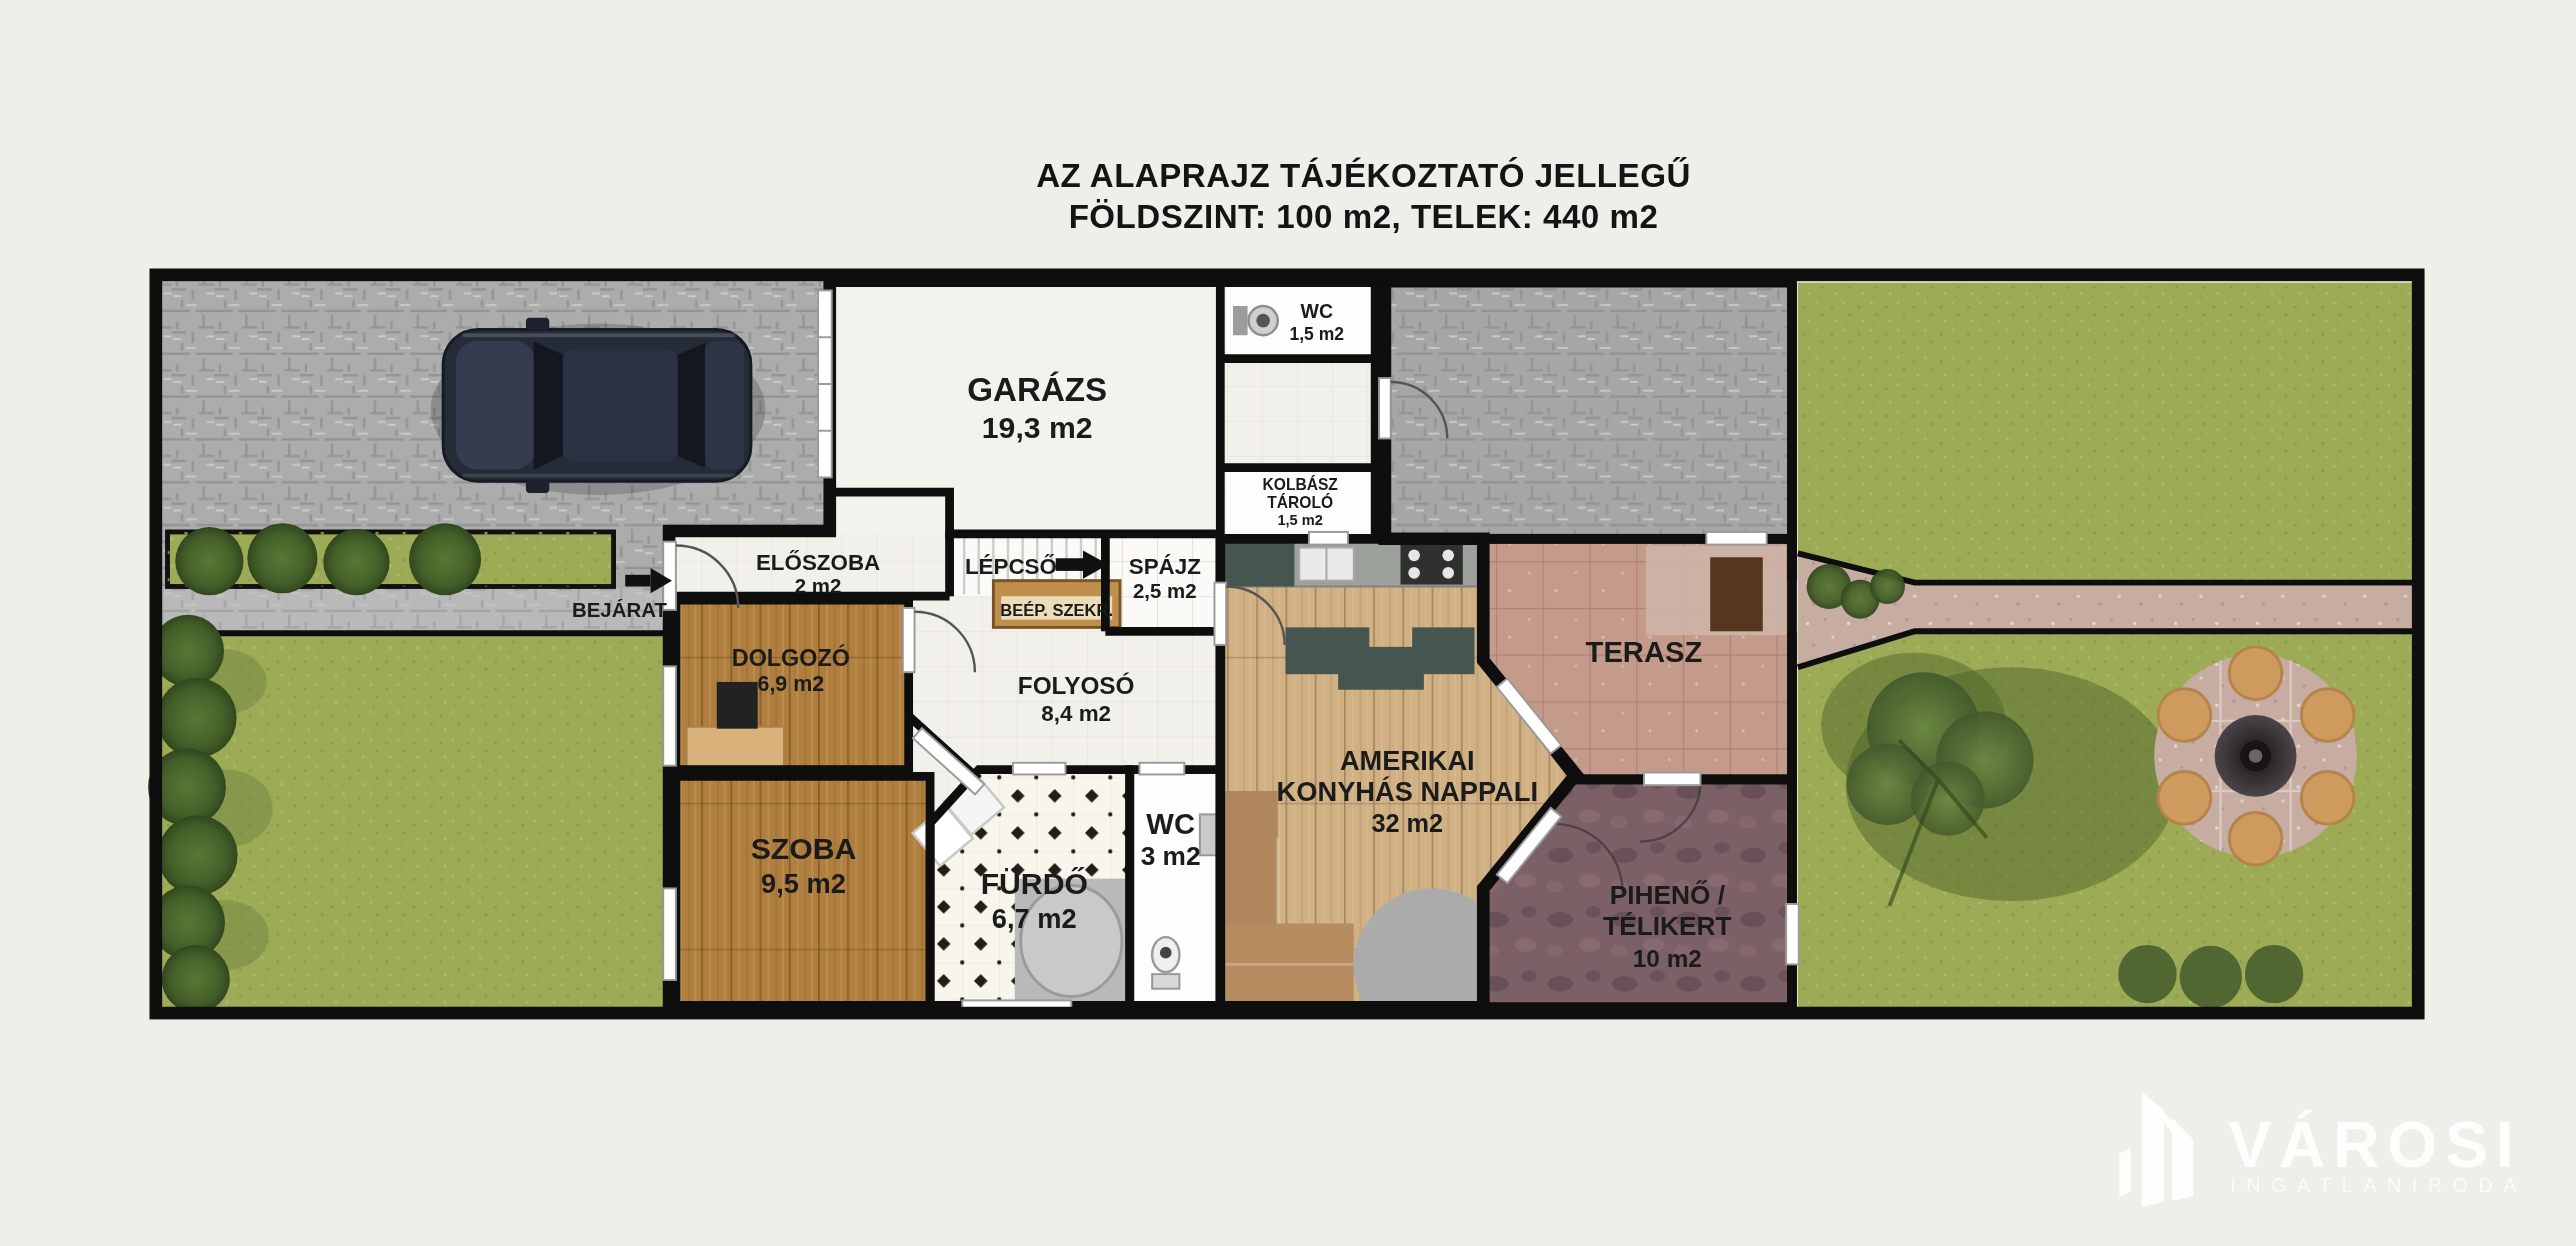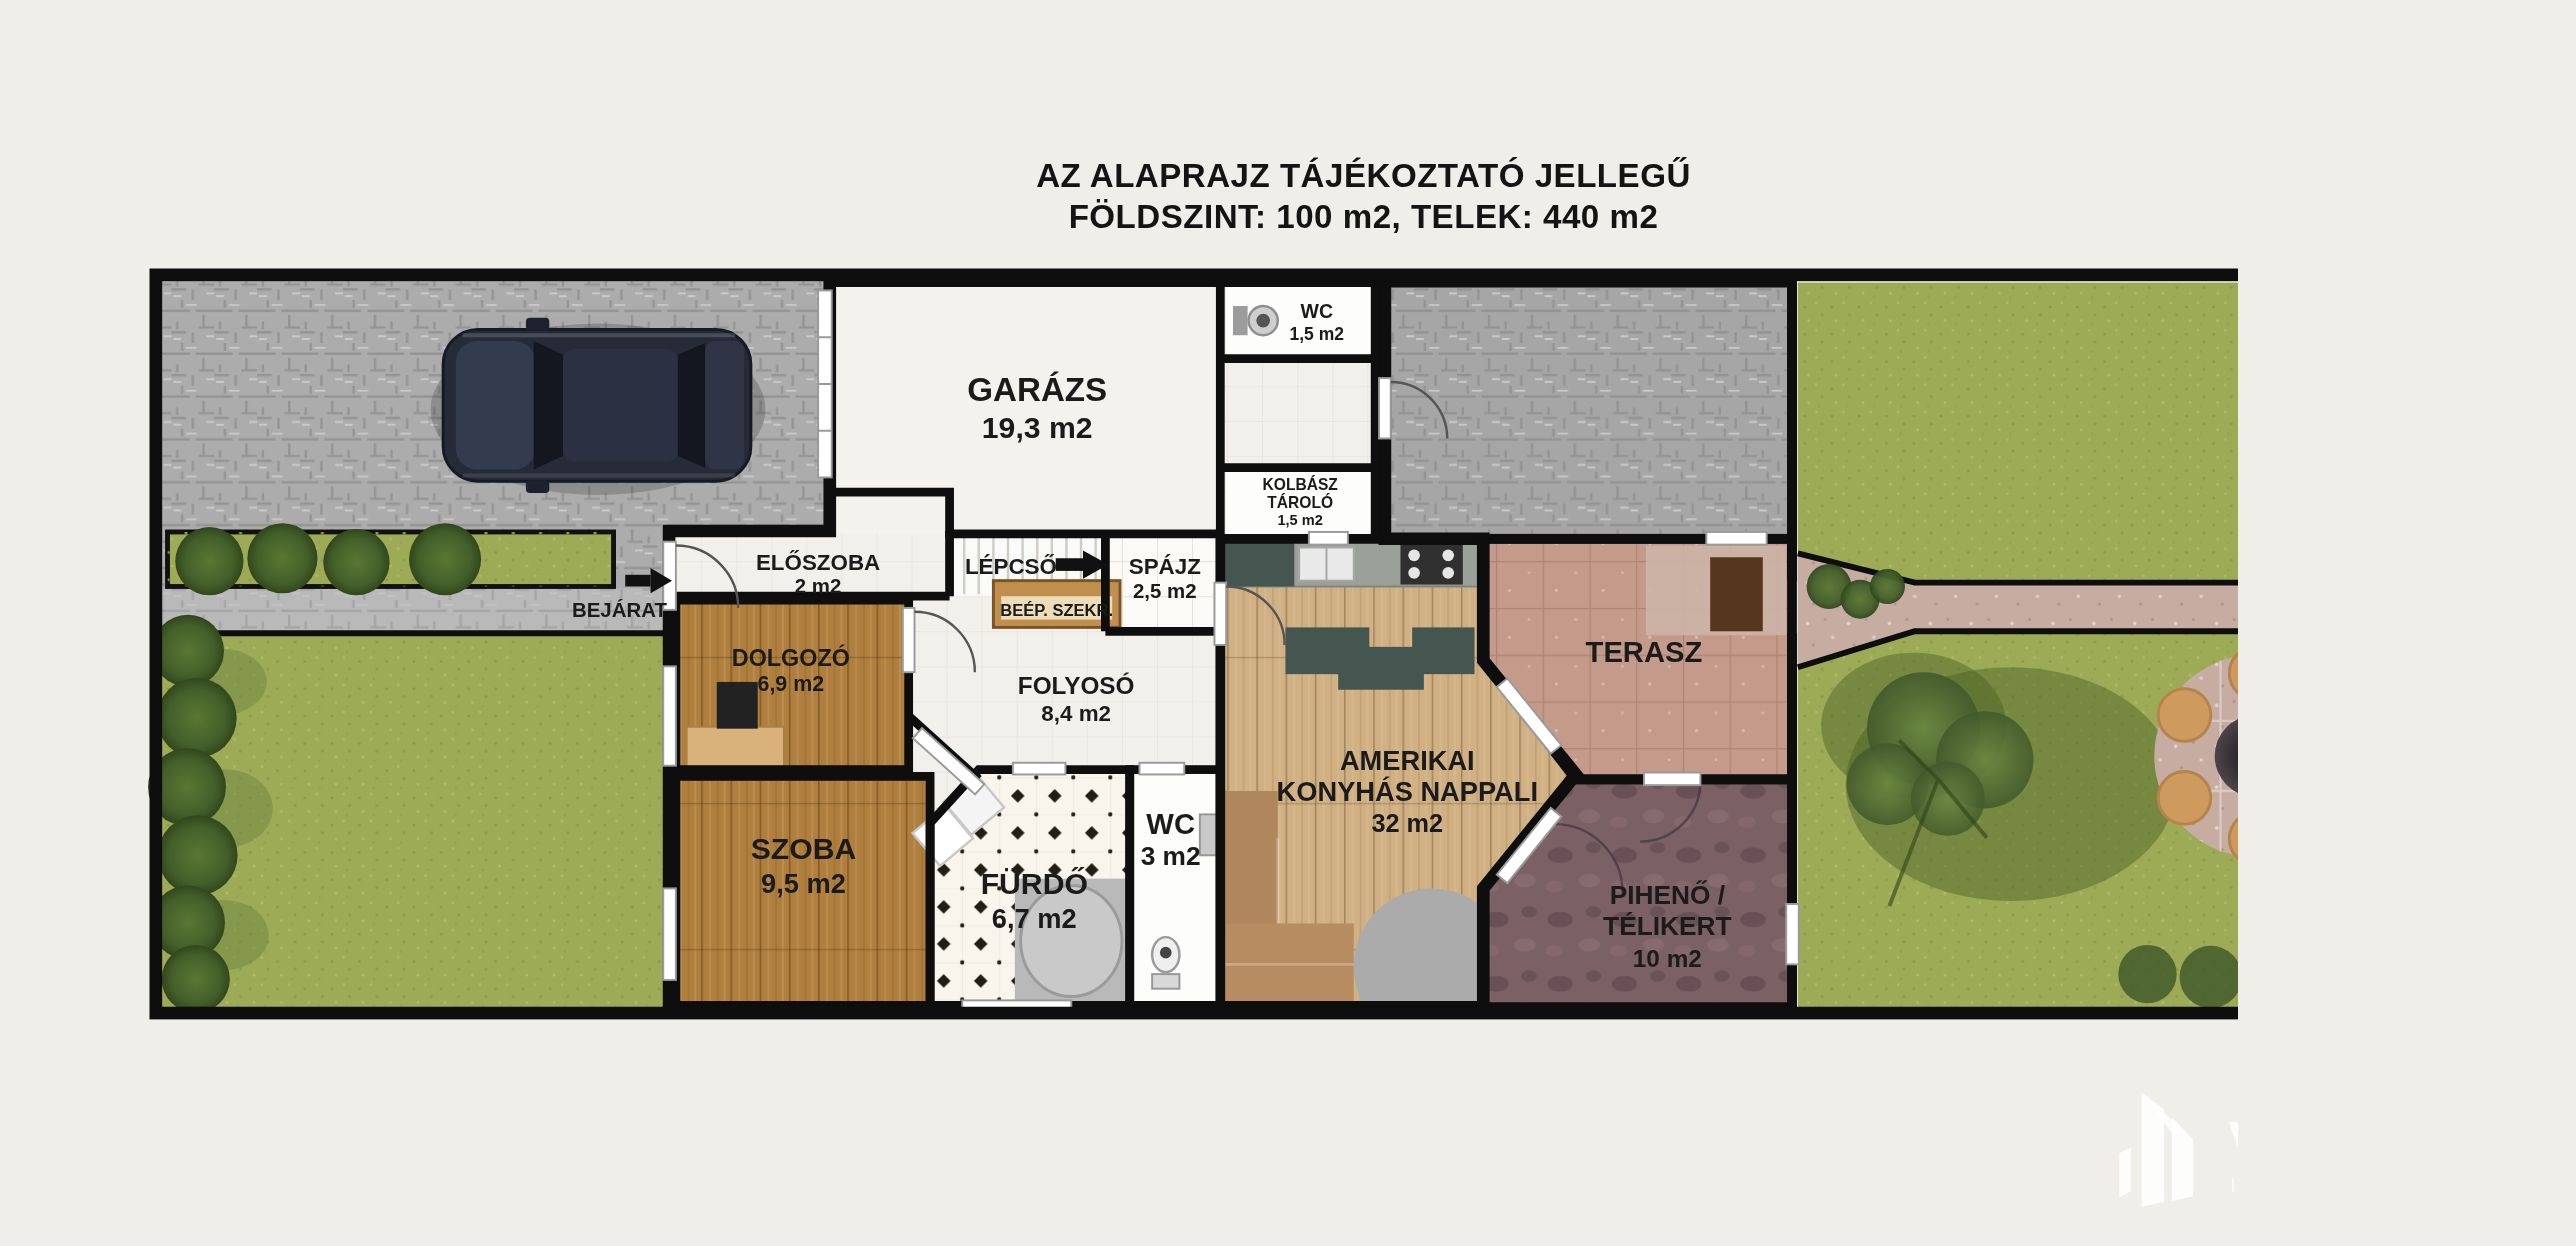--- a/index.html
+++ b/index.html
@@ -1,16 +1,16 @@
 <!DOCTYPE html>
 <html><head>
 <meta charset="utf-8">
 <style>
   html,body{margin:0;padding:0;background:#efeee9;}
-  .stage{width:2238px;height:1247px;position:relative;overflow:hidden;}
+  .stage{width:2576px;height:1247px;position:relative;overflow:hidden;}
   svg{display:block;}
   text{font-family:"Liberation Sans","DejaVu Sans",sans-serif;}
   .lbl{font-weight:700;fill:#1b1b1b;text-anchor:middle;}
   .ttl{font-weight:700;fill:#141414;text-anchor:middle;letter-spacing:0.5px;}
   .wm{fill:rgba(255,255,255,0.85);text-anchor:start;font-weight:700;}
   .wm2{fill:rgba(255,255,255,0.75);text-anchor:start;font-weight:400;}
 </style>
 </head>
 <body>
 

